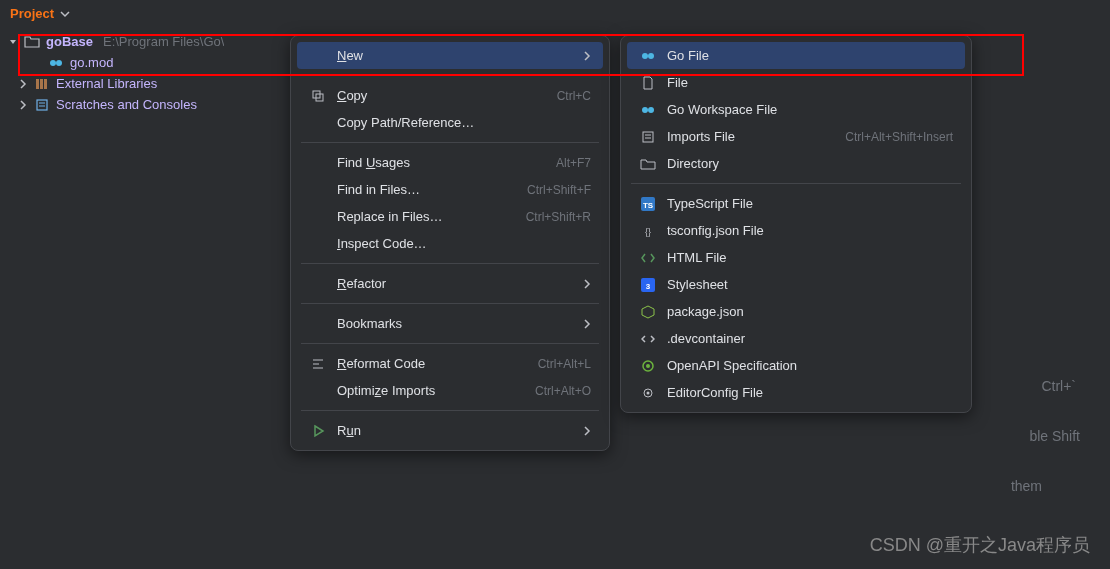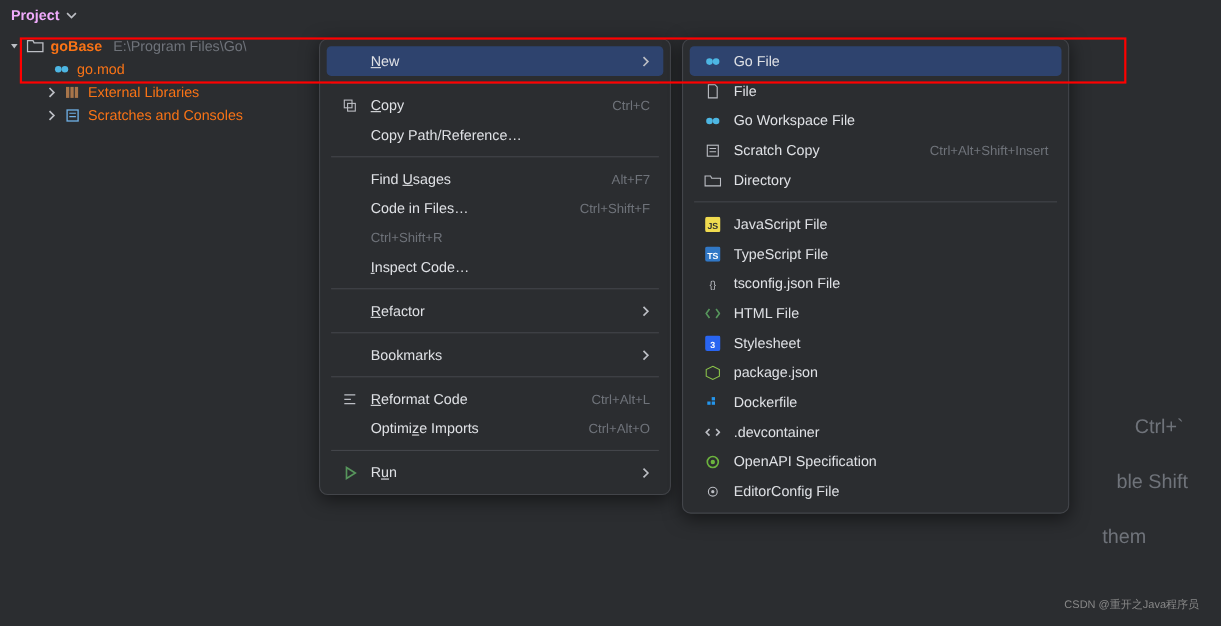--- a/index.html
+++ b/index.html
@@ -20,21 +20,21 @@
     .project-panel {
       width: 290px;
       background: #2b2d30;
       height: 100%;
     }
     .panel-header {
       display: flex;
       align-items: center;
       padding: 6px 10px;
       font-weight: 600;
-      color: #f0abfc;
+      color: #f97316;
     }
     .panel-header .chevron {
       margin-left: 6px;
     }
     .tree {
       padding: 4px 0;
     }
     .tree-item {
       display: flex;
       align-items: center;
@@ -43,24 +43,23 @@
       gap: 6px;
     }
     .tree-item.root {
       padding-left: 8px;
     }
     .tree-item.child {
       padding-left: 48px;
     }
     .tree-item.lib {
       padding-left: 18px;
-      margin-left: 24px;
     }
     .tree-item .label {
-      color: #f97316;
+      color: #c4b5fd;
     }
     .tree-item .path {
       color: #6f737a;
       margin-left: 4px;
       overflow: hidden;
       white-space: nowrap;
     }
     .red-box {
       position: absolute;
       border: 2px solid #ff0000;
@@ -120,28 +119,28 @@
       font-size: 12px;
     }
     .menu-sep {
       height: 1px;
       background: #43454a;
       margin: 6px 4px;
     }
     .bg-text {
       position: absolute;
       color: #6f737a;
-      font-size: 18px;
+      font-size: 14px;
     }
     .watermark {
       position: absolute;
       bottom: 12px;
       right: 20px;
       color: #888;
-      font-size: 10px;
+      font-size: 18px;
     }
     svg { display: block; }
   </style>
 </head>
 <body>
 
 <div class="project-panel">
   <div class="panel-header">
     <span>Project</span>
     <span class="chevron">
@@ -236,25 +235,26 @@
     <span class="label">Copy Path/Reference…</span>
   </div>
   <div class="menu-sep"></div>
   <div class="menu-item">
     <span class="icon-slot"></span>
     <span class="label">Find <u>U</u>sages</span>
     <span class="shortcut">Alt+F7</span>
   </div>
   <div class="menu-item">
     <span class="icon-slot"></span>
-    <span class="label">Code in Files…</span>
+    <span class="label">Find in Files…</span>
     <span class="shortcut">Ctrl+Shift+F</span>
   </div>
   <div class="menu-item">
     <span class="icon-slot"></span>
+    <span class="label">Replace in Files…</span>
     <span class="shortcut">Ctrl+Shift+R</span>
   </div>
   <div class="menu-item">
     <span class="icon-slot"></span>
     <span class="label"><u>I</u>nspect Code…</span>
   </div>
   <div class="menu-sep"></div>
   <div class="menu-item">
     <span class="icon-slot"></span>
     <span class="label"><u>R</u>efactor</span>
@@ -332,44 +332,35 @@
       </span>
     <span class="label">Go Workspace File</span>
   </div>
   <div class="menu-item">
     <span class="icon-slot">
         <svg width="14" height="14" viewBox="0 0 14 14">
           <rect x="2" y="2" width="10" height="10" fill="none" stroke="#bcbec4"></rect>
           <path d="M4 5 L10 5 M4 8 L10 8" stroke="#bcbec4"></path>
         </svg>
       </span>
-    <span class="label">Scratch Copy</span>
+    <span class="label">Imports File</span>
     <span class="shortcut">Ctrl+Alt+Shift+Insert</span>
   </div>
   <div class="menu-item">
     <span class="icon-slot">
         <svg width="16" height="14" viewBox="0 0 16 14">
           <path d="M1 3 L6 3 L7 5 L15 5 L15 12 L1 12 Z" fill="none" stroke="#bcbec4"></path>
         </svg>
       </span>
     <span class="label">Directory</span>
   </div>
   <div class="menu-sep"></div>
   <div class="menu-item">
     <span class="icon-slot">
         <svg width="14" height="14" viewBox="0 0 14 14">
-          <rect width="14" height="14" fill="#f0db4f" rx="2"></rect>
-          <text x="7" y="11" font-size="8" text-anchor="middle" fill="#323330" font-weight="bold">JS</text>
-        </svg>
-      </span>
-    <span class="label">JavaScript File</span>
-  </div>
-  <div class="menu-item">
-    <span class="icon-slot">
-        <svg width="14" height="14" viewBox="0 0 14 14">
           <rect width="14" height="14" fill="#3178c6" rx="2"></rect>
           <text x="7" y="11" font-size="8" text-anchor="middle" fill="#fff" font-weight="bold">TS</text>
         </svg>
       </span>
     <span class="label">TypeScript File</span>
   </div>
   <div class="menu-item">
     <span class="icon-slot">
         <svg width="14" height="14" viewBox="0 0 14 14">
           <text x="7" y="11" font-size="9" text-anchor="middle" fill="#bcbec4">{}</text>
@@ -398,30 +389,20 @@
     <span class="icon-slot">
         <svg width="14" height="14" viewBox="0 0 14 14">
           <path d="M7 1 L13 4 L13 10 L7 13 L1 10 L1 4 Z" fill="none" stroke="#8bc34a"></path>
         </svg>
       </span>
     <span class="label">package.json</span>
   </div>
   <div class="menu-item">
     <span class="icon-slot">
         <svg width="14" height="14" viewBox="0 0 14 14">
-          <rect x="2" y="6" width="3" height="3" fill="#2496ed"></rect>
-          <rect x="6" y="6" width="3" height="3" fill="#2496ed"></rect>
-          <rect x="6" y="2" width="3" height="3" fill="#2496ed"></rect>
-        </svg>
-      </span>
-    <span class="label">Dockerfile</span>
-  </div>
-  <div class="menu-item">
-    <span class="icon-slot">
-        <svg width="14" height="14" viewBox="0 0 14 14">
           <path d="M4 4 L1 7 L4 10 M10 4 L13 7 L10 10" stroke="#bcbec4" stroke-width="1.5" fill="none"></path>
         </svg>
       </span>
     <span class="label">.devcontainer</span>
   </div>
   <div class="menu-item">
     <span class="icon-slot">
         <svg width="14" height="14" viewBox="0 0 14 14">
           <circle cx="7" cy="7" r="5" fill="none" stroke="#6cb33e" stroke-width="1.5"></circle>
           <circle cx="7" cy="7" r="2" fill="#6cb33e"></circle>

